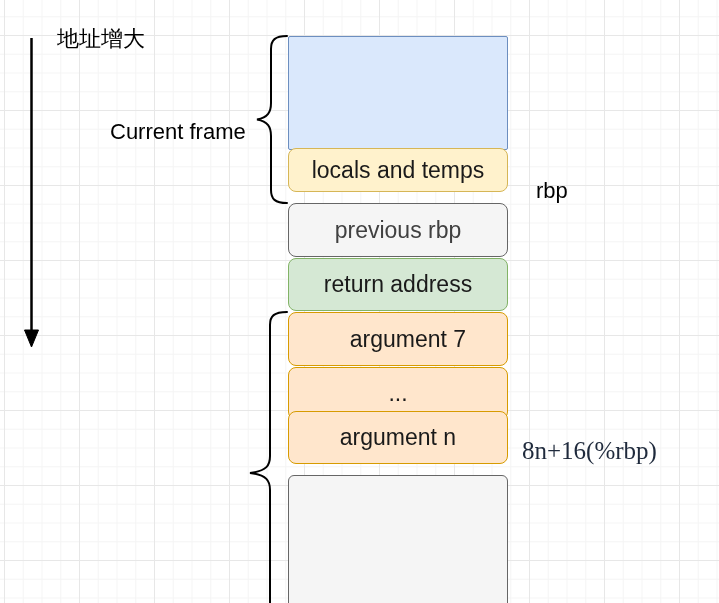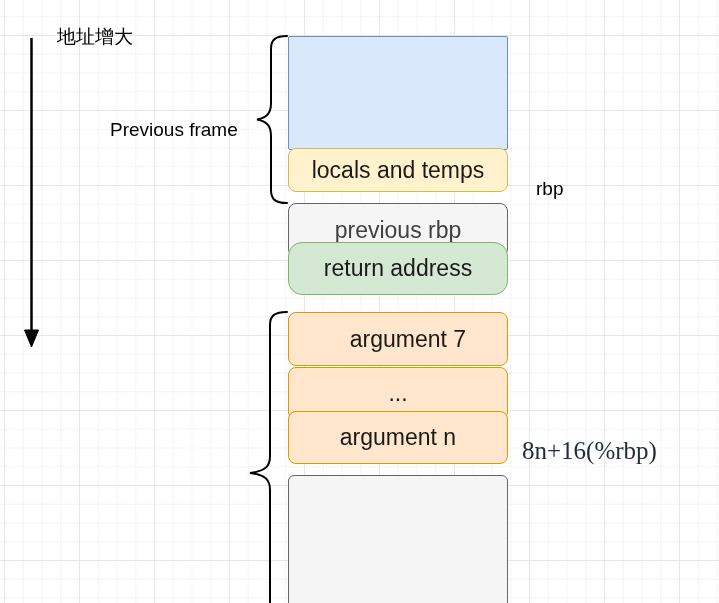--- a/index.html
+++ b/index.html
@@ -37,30 +37,30 @@
     display: flex;
     align-items: center;
     justify-content: center;
     font-size: 23px;
     line-height: 1;
   }
 
   .box-blue   { top: 36px;  height: 114px; border-radius: 2px; }
   .box-yellow { top: 148px; height: 44px; }
   .box-gray   { top: 203px; height: 54px; }
-  .box-green  { top: 242px; height: 53px; border-radius: 14px; }
+  .box-green  { top: 258px; height: 53px; }
   .box-arg7   { top: 312px; height: 54px; padding-left: 20px; }
   .box-dots   { top: 367px; height: 53px; }
   .box-argn   { top: 411px; height: 53px; }
   .box-prev-body { top: 475px; height: 130px; border-radius: 6px 6px 0 0; }
 
   .side-label {
     position: absolute;
     color: #000;
-    font-size: 19px;
+    font-size: 22px;
     line-height: 1.15;
     white-space: nowrap;
   }
   .cjk-label        { left: 57px;  top: 26px; }
   .current-frame    { left: 110px; top: 119px; }
   .previous-frame   { left: 87px;  top: 446px; }
   .rbp-label        { left: 536px; top: 178px; }
   .offset-label     { left: 522px; top: 437px; font-size: 25px; font-family: Liberation Serif, serif; }
 </style>
 </head>
@@ -72,21 +72,21 @@
     <g stroke="#000000" fill="#000000">
       <line x1="31.5" y1="38" x2="31.5" y2="331" stroke-width="2.5"></line>
       <polygon points="24.5,330 38.5,330 31.5,347" stroke-width="1"></polygon>
     </g>
     <path d="M 287 36 C 275 36 271 40 271 49 L 271 103 C 271 112 268 117.5 257 119.5 C 268 121.5 271 127 271 136 L 271 190 C 271 199 275 203 287 203" fill="none" stroke="#000000" stroke-width="2" stroke-linecap="round"></path>
     <path d="M 287 312 C 274 312 270 316 270 325 L 270 456 C 270 465 267 471 250 473 C 267 475 270 481 270 490 L 270 604" fill="none" stroke="#000000" stroke-width="2" stroke-linecap="round"></path>
   </svg>
 
   <div class="side-label cjk-label">地址增大</div>
 
-  <div class="side-label current-frame">Previous frame</div>
+  <div class="side-label current-frame">Current frame</div>
 
 
   <div class="side-label rbp-label">rbp</div>
 
   <div class="side-label offset-label" style="color: rgb(31, 42, 60);">8n+16(%rbp)</div>
 
   <div class="stack-box box-blue" style="background-color: rgb(218, 232, 252); border-color: rgb(108, 142, 191); color: rgb(0, 0, 0);">
     <span></span>
   </div>
 

